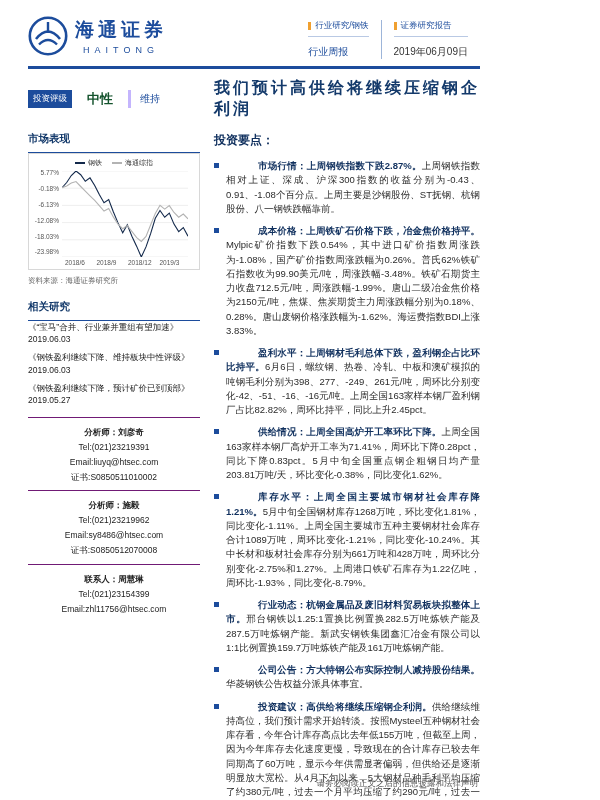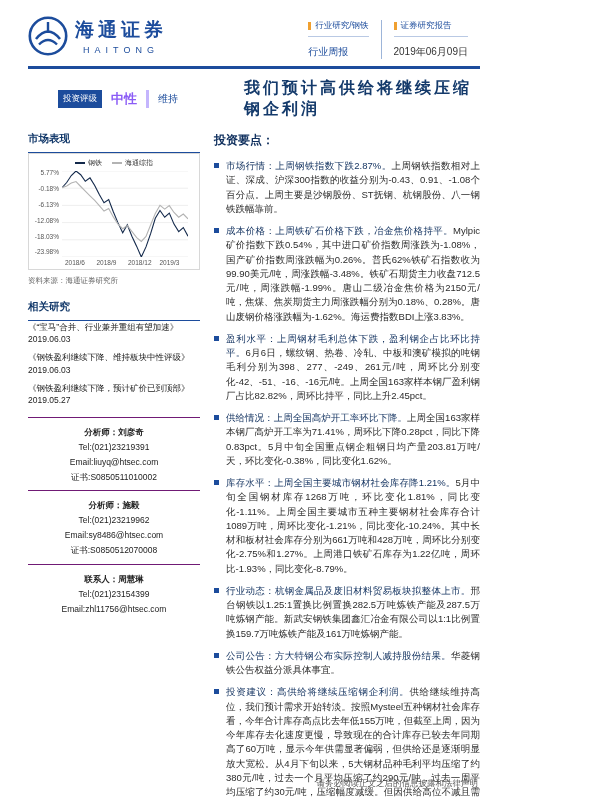--- a/index.html
+++ b/index.html
@@ -19,23 +19,23 @@
   .hdr-col + .hdr-col { border-left:1px solid #9db5d9; }
   .hdr-cell-top { font-size:8.5px; color:#1c4c9c; display:flex; align-items:center; gap:4px; }
   .orange-bar { display:inline-block; width:3px; height:8px; background:#f0a030; }
   .hdr-cell-bot { font-size:10px; color:#1c4c9c; margin-top:4px; padding-top:8px;
                   border-top:1px solid #b9c9e4; }
   .hdr-cell-bot.date { color:#333; }
   .blue-rule { height:3px; background:#1c4c9c; margin-top:7px; }
 
   
   .title-row { display:flex; align-items:center; margin-top:9px; }
-  .rating { width:172px; flex:none; display:flex; align-items:center;margin-left:30px; }
+  .rating { width:172px; flex:none; display:flex; align-items:center; }
   .rating-label { background:#1c4c9c; color:#fff; font-size:8.5px; padding:3px 5px; }
-  .rating-value { color:#8b5cf6; font-weight:bold; font-size:13px; padding:0 9px;
+  .rating-value { color:#14532d; font-weight:bold; font-size:13px; padding:0 15px;
                   border-right:3px solid #c4b5fd; }
   .rating-status { color:#1c4c9c; font-size:10px; padding-left:9px; }
   .report-title { flex:1; margin-left:14px; font-size:16px; font-weight:bold;
                   color:#143a6b; letter-spacing:3px; }
 
   
   .columns { display:flex; gap:14px; margin-top:12px; }
   .left  { width:172px; flex:none; }
   .right { flex:1; }
 
@@ -68,21 +68,21 @@
   .analyst div { font-size:8.5px; color:#222; line-height:1.75; }
   .a-role { font-weight:bold; }
 
   
   .keypoints-hdr { font-size:12px; font-weight:bold; color:#10305e; margin-bottom:10px; }
   .bullets { list-style:none; }
   .bullet { position:relative; padding-left:12px; margin-bottom:8px; font-size:9.5px;
             line-height:1.5; text-align:justify; color:#2b2b2b; }
   .bullet::before { content:''; position:absolute; left:0; top:4px; width:5px; height:5px;
                     background:#1c4c9c; }
-  .lead { font-weight:normal; color:#10305e; }
+  .lead { font-weight:bold; color:#10305e;margin-left:32px; }
 
   .foot { position:absolute; bottom:10px; right:26px; font-size:8.5px; color:#555; }
 </style>
 </head>
 <body>
 
 <div class="page">
 
   <header class="hdr">
     <div class="brand">

